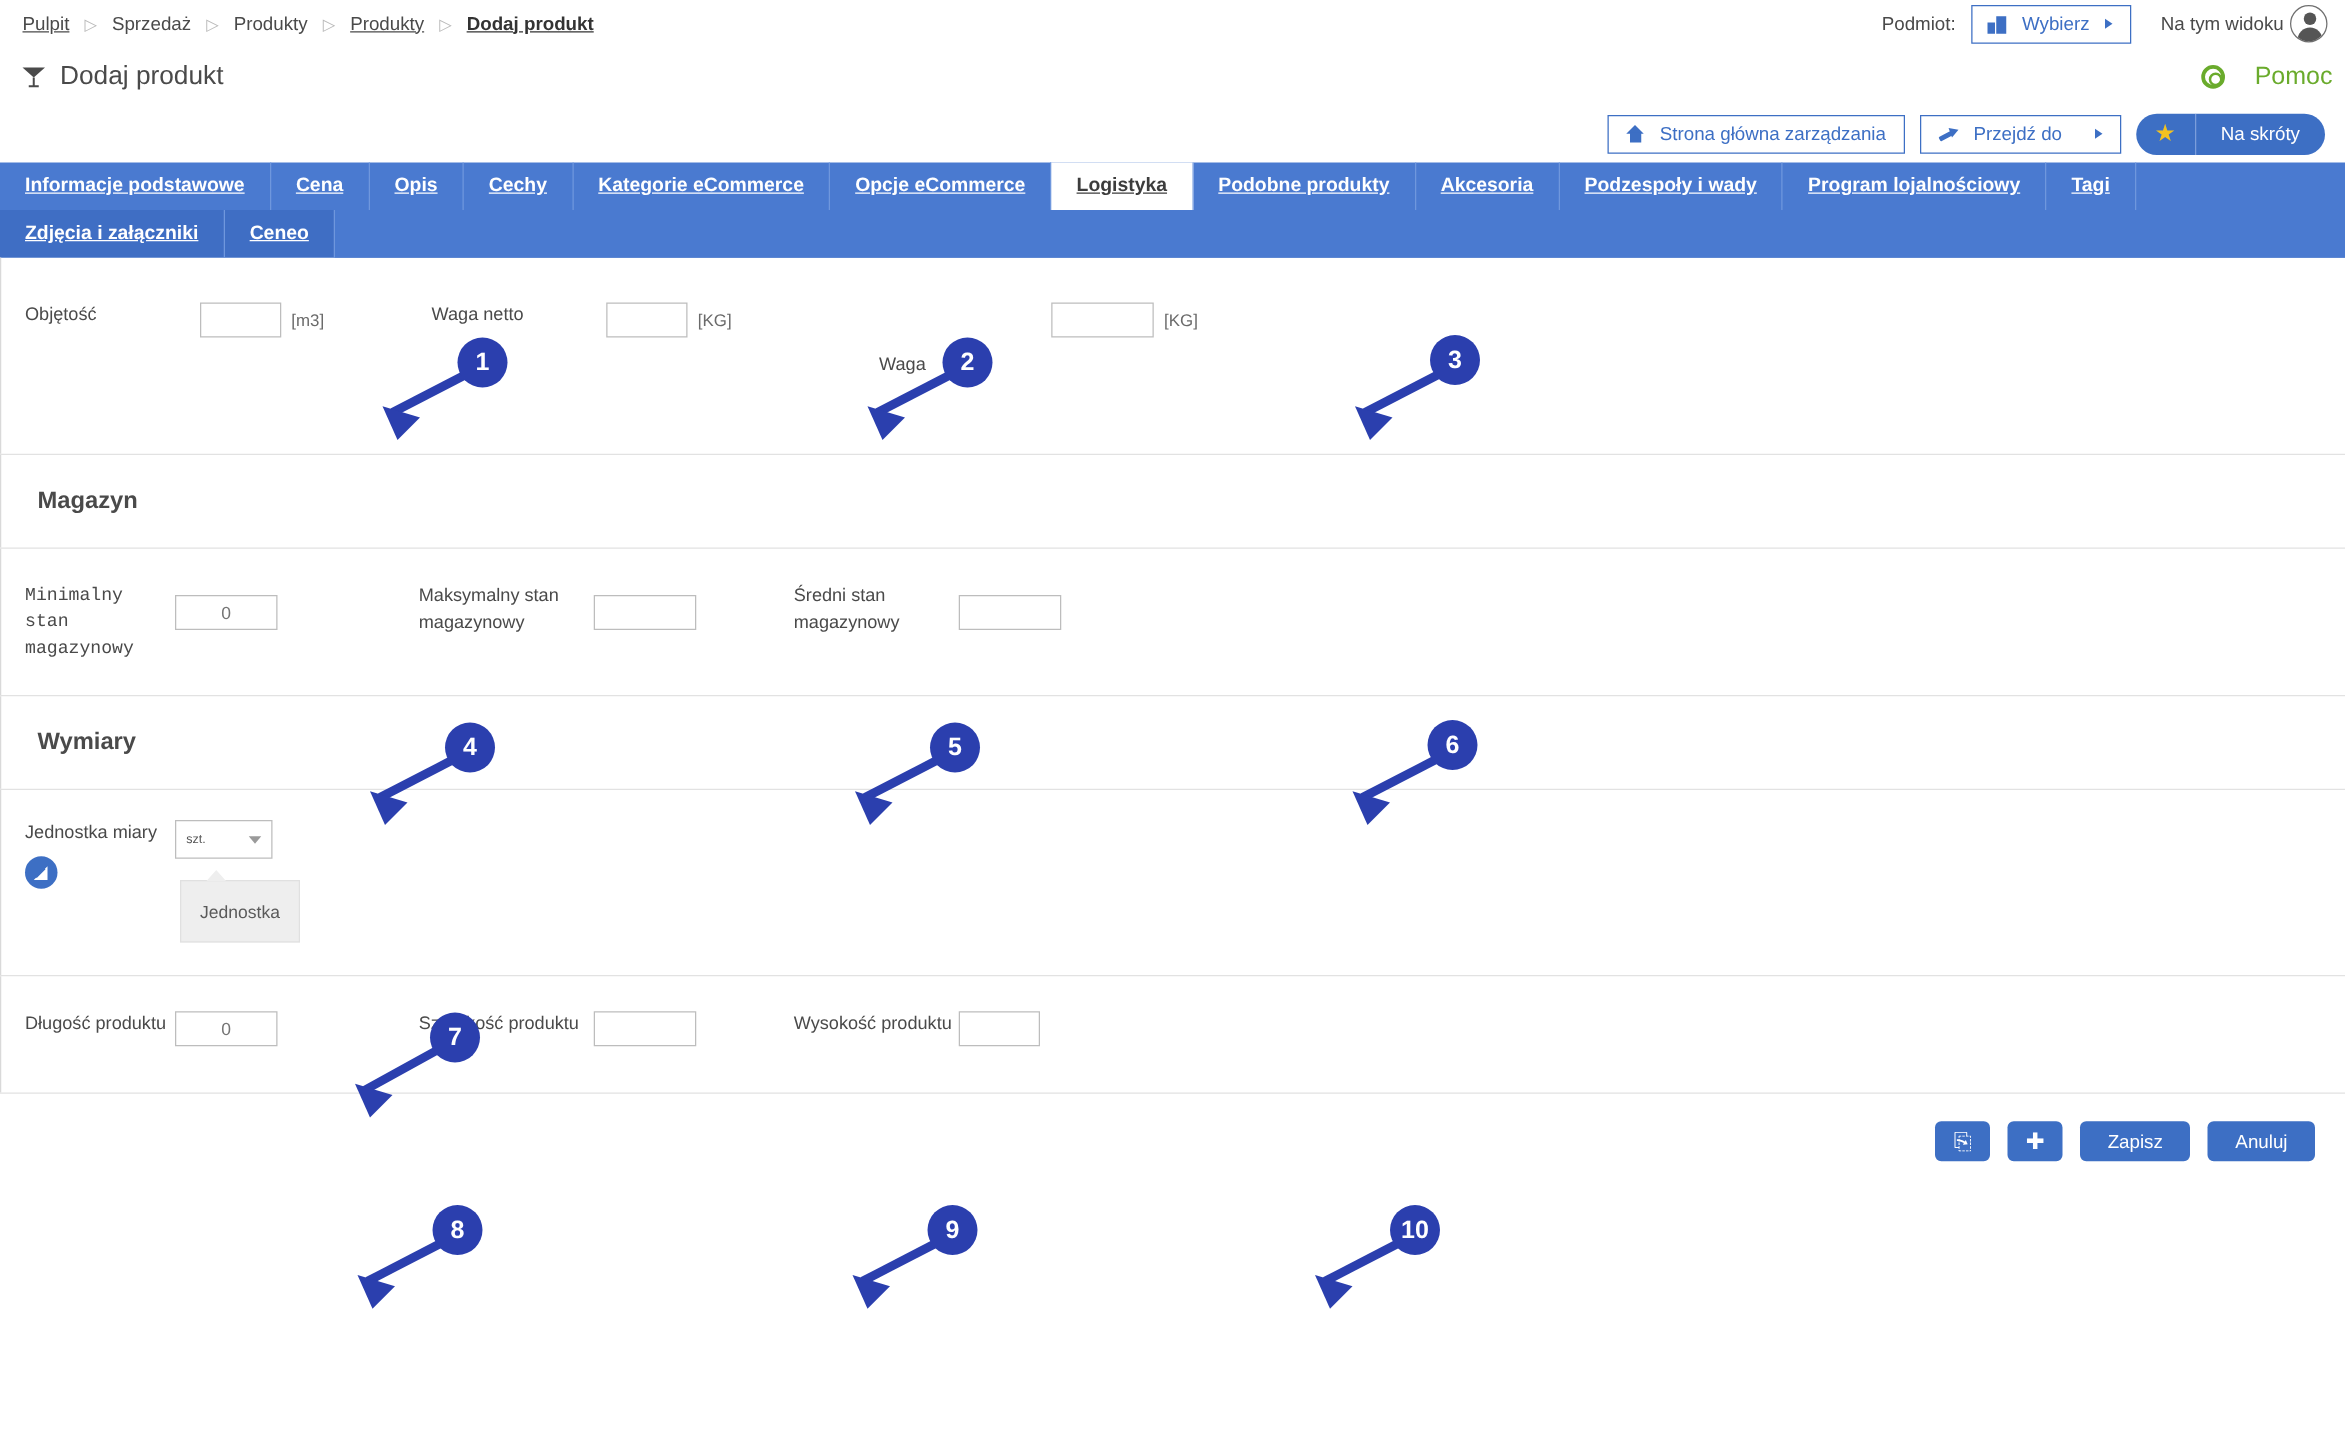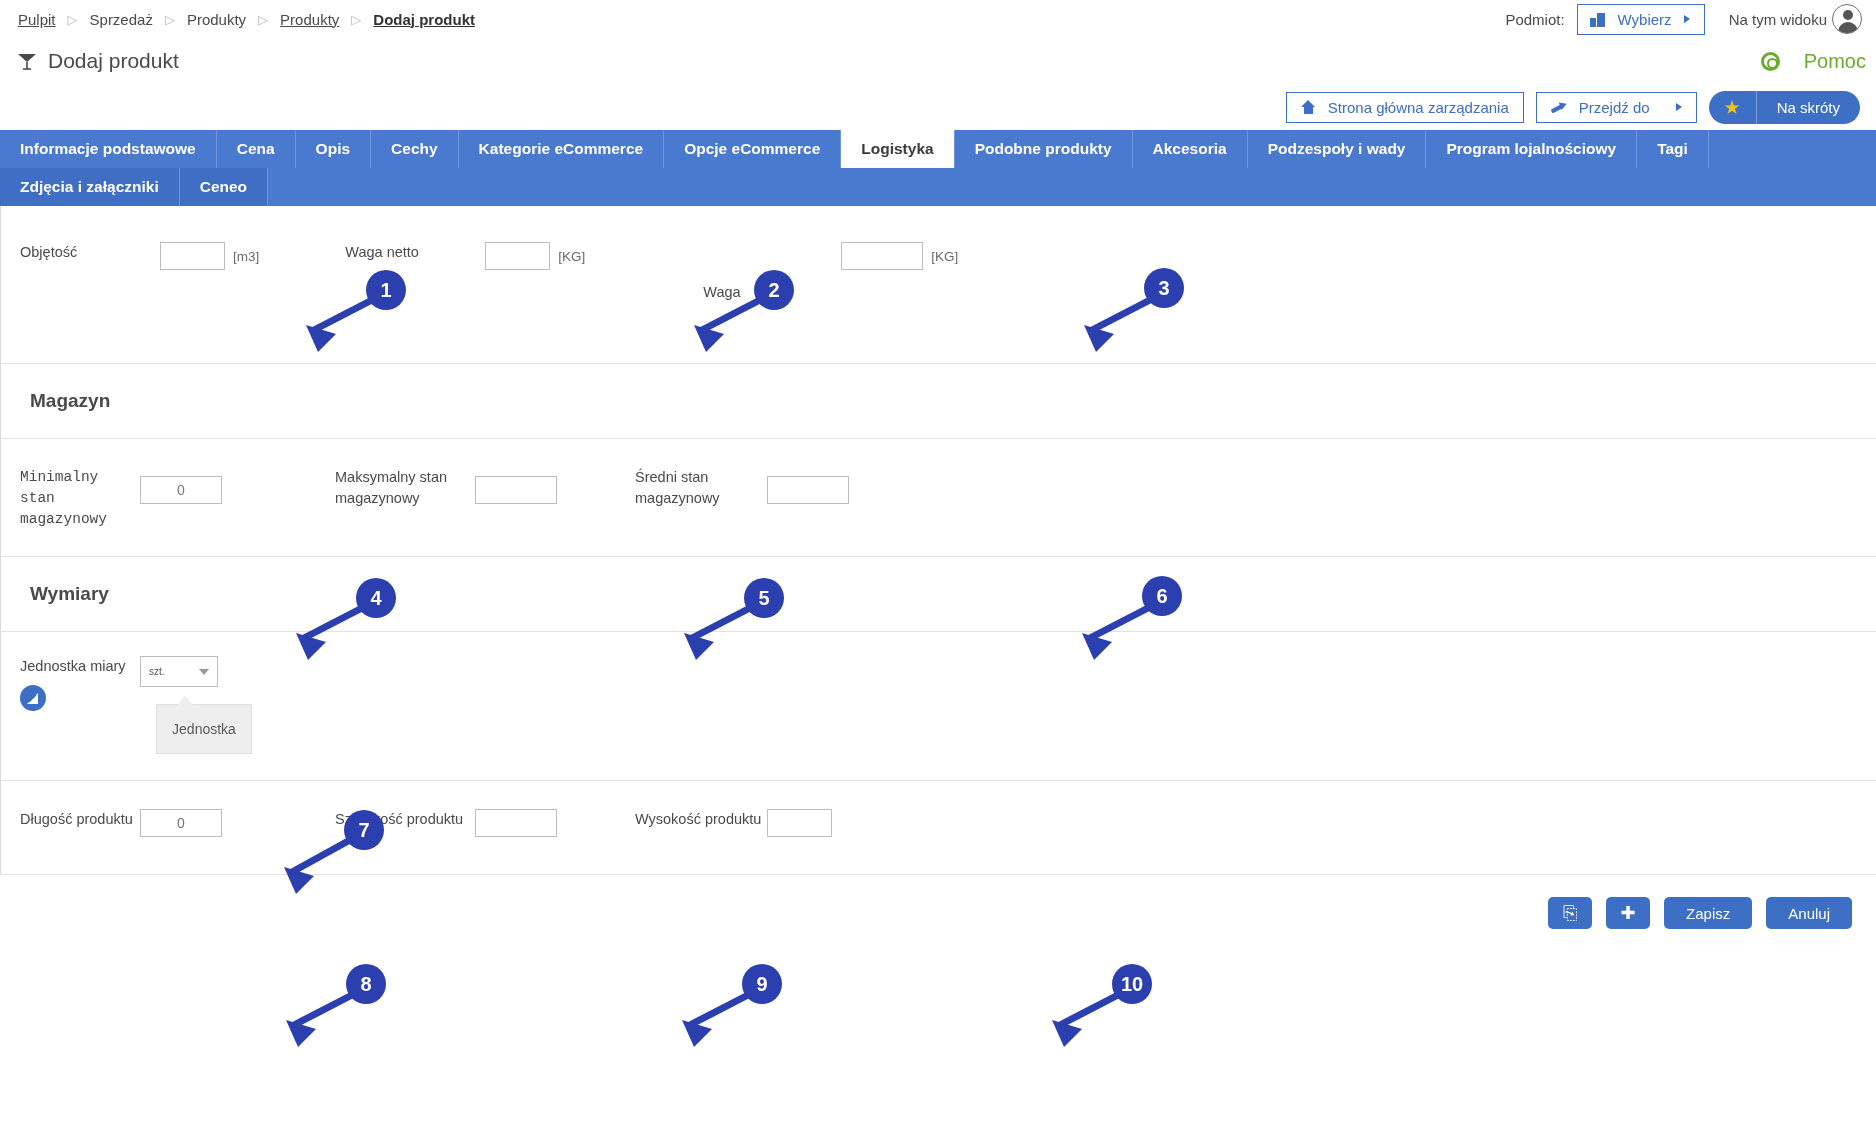--- a/index.html
+++ b/index.html
@@ -114,20 +114,21 @@
   #shortcut-btn .lbl{color:#fff;font-size:15px;padding:0 20px;white-space:nowrap;}
 
   
   #tabs-wrap { background:#4a7ad0; width:100%; padding-top:0; }
   .tabrow { display:flex; }
   .tab {
     color:#fff; font-size:15.5px; font-weight:bold; height:38px;
     display:flex;align-items:center;justify-content:center;
     padding:0 20px; cursor:pointer; border-right:1px solid #6f97dd;
     white-space:nowrap;
+    text-decoration:underline;
   }
   .tab.active { background:#fff; color:#3c3c3c; }
   .tabrow.second { background:#3f6ec4; }
   .tabrow.second .tab { border-right:1px solid #6f97dd; }
   #tabs-wrap .tabrow.second { }
 
   
   #content { width:100%; }
   .section {
     border-bottom:1px solid #e2e2e2; position:relative; padding:0 0 0 0;
@@ -391,21 +392,21 @@
             <path d="M13 2 L13 13 L2 13 Z" fill="#ffffff"></path>
             <path d="M11 4 L4 11" stroke="#3d6fc4" stroke-width="1.2"></path>
           </svg>
         </div>
       </div>
       <div style="margin-left:0px;">
         <div class="fselect">
           <span class="sv">szt.</span>
           <span class="dd"></span>
         </div>
-        <div class="tooltip" style="position:relative; margin-top:17px; margin-left:16px; width:96px; text-align:center; padding:13px 0;">
+        <div class="tooltip" style="position:relative; margin-top:17px; margin-left:4px; width:96px; text-align:center; padding:13px 0;">
           <span class="tip-caret" style="left:20px;"></span>
           <span>Jednostka</span>
         </div>
       </div>
     </div>
   </div>
 
   <div class="section" style="min-height:94px;">
     <div class="leftborder"></div>
     <div class="frow" style="padding-top:28px;">

